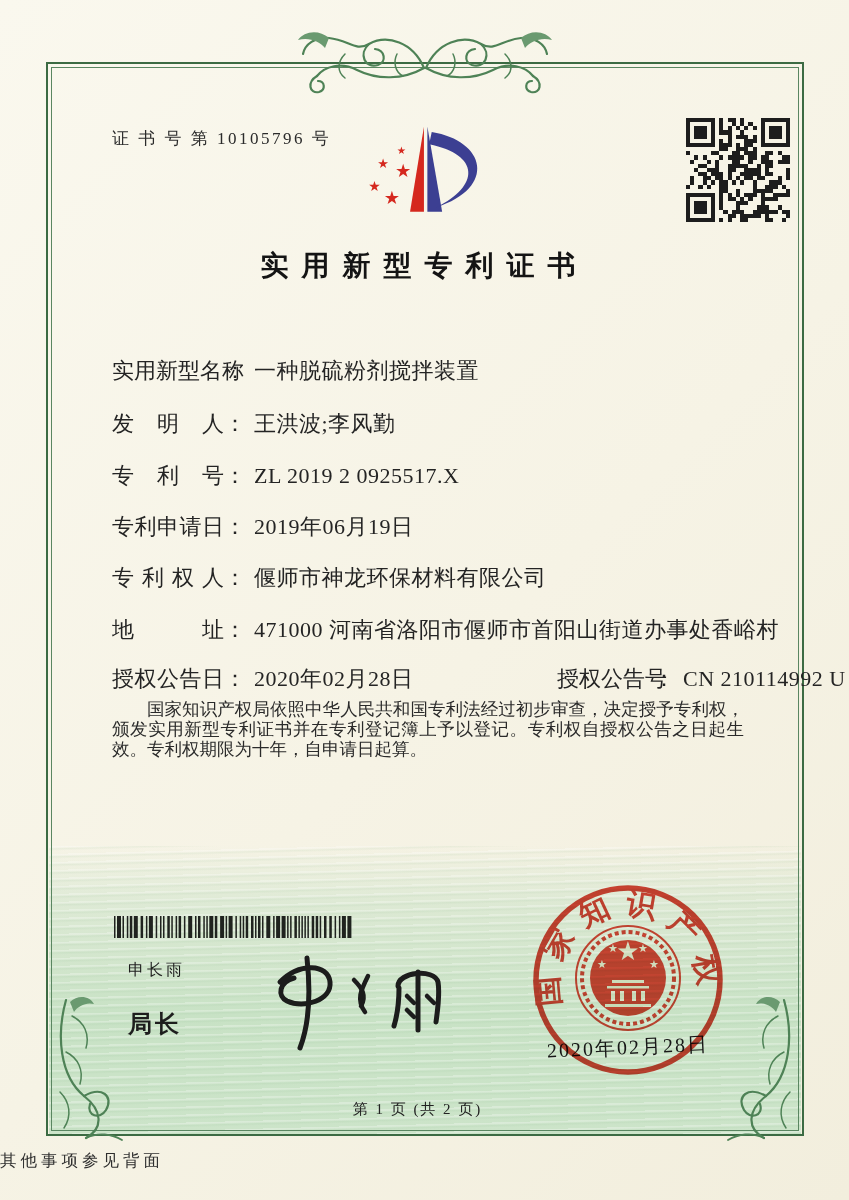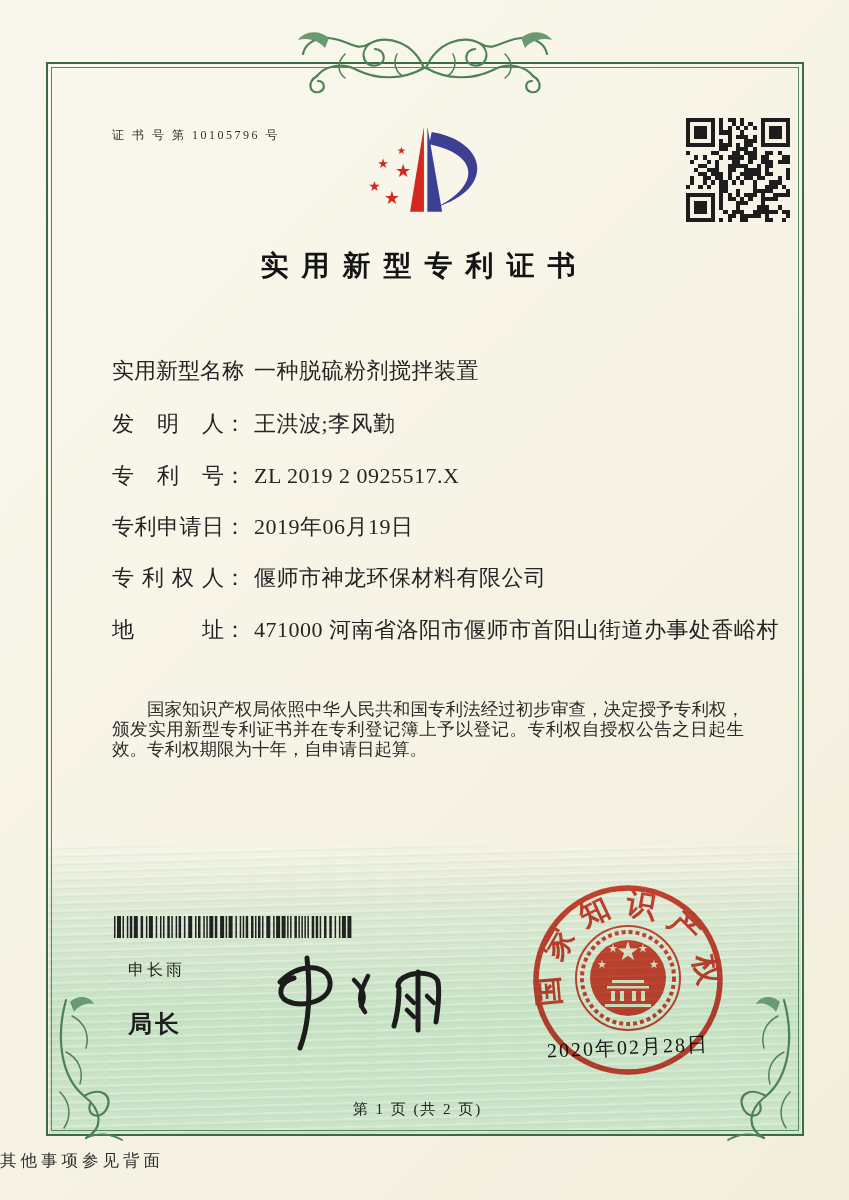--- a/index.html
+++ b/index.html
@@ -23,21 +23,21 @@
     position:absolute;left:46px;top:62px;width:754px;height:1070px;
     border:2.5px solid var(--frame-green,#3c6b43);
   }
   .frame::before{
     content:"";position:absolute;inset:3px;border:1.5px solid var(--frame-green-light,#5a8661);
   }
   .ornament-top{position:absolute;left:293px;top:24px;width:264px;height:80px;}
   .ornament-bl{position:absolute;left:50px;top:992px;width:100px;height:150px;}
   .ornament-br{position:absolute;left:700px;top:992px;width:100px;height:150px;transform:scaleX(-1);}
   .certno{
-    position:absolute;left:112px;top:127px;font-size:12px;letter-spacing:2.5px;color:#2b2b2b;font-family:Liberation Serif, serif;
+    position:absolute;left:112px;top:127px;font-size:17px;letter-spacing:2.5px;color:#2b2b2b;font-family:Liberation Serif, serif;
   }
   .logo{position:absolute;left:352px;top:110px;width:156px;height:122px;}
   .qr{position:absolute;left:686px;top:118px;width:104px;height:104px;}
   .title{
     position:absolute;left:0;width:849px;top:247px;text-align:center;
     font-size:28px;letter-spacing:13px;color:#141414;font-weight:600;
   }
   .frow{position:absolute;left:112px;width:640px;font-size:22px;color:#242424;white-space:nowrap;}
   .flabel{display:inline-block;width:112px;text-align:justify;text-align-last:justify;vertical-align:bottom;}
   .fcolon{margin-right:8px;}
@@ -371,20 +371,26 @@
   </div>
   <div class="frow" style="top:512px">
     <span class="flabel">专利申请日</span><span class="fcolon">：</span><span class="fvalue">2019年06月19日</span>
   </div>
   <div class="frow" style="top:563px">
     <span class="flabel">专利权人</span><span class="fcolon">：</span><span class="fvalue">偃师市神龙环保材料有限公司</span>
   </div>
   <div class="frow" style="top:615px">
     <span class="flabel">地址</span><span class="fcolon">：</span><span class="fvalue">471000 河南省洛阳市偃师市首阳山街道办事处香峪村</span>
   </div>
+  <div class="frow" style="top:664px">
+    <span class="flabel">授权公告日</span><span class="fcolon">：</span><span class="fvalue">2020年02月28日</span>
+    <span class="frow2">
+      <span class="flabel" style="width:96px">授权公告号</span><span class="fcolon">：</span><span class="fvalue">CN 210114992 U</span>
+    </span>
+  </div>
 
   <div class="paras">
     <p>国家知识产权局依照中华人民共和国专利法经过初步审查，决定授予专利权，颁发实用新型专利证书并在专利登记簿上予以登记。专利权自授权公告之日起生效。专利权期限为十年，自申请日起算。</p>
   </div>
 
   <svg class="barcode" id="bcsvg" viewBox="0 0 240 22" preserveAspectRatio="none">
       <rect x="2" y="0" width="1.5" height="22"></rect>
       <rect x="5" y="0" width="4" height="22"></rect>
       <rect x="10.5" y="0" width="1.5" height="22"></rect>
       <rect x="14.8" y="0" width="1.5" height="22"></rect>

